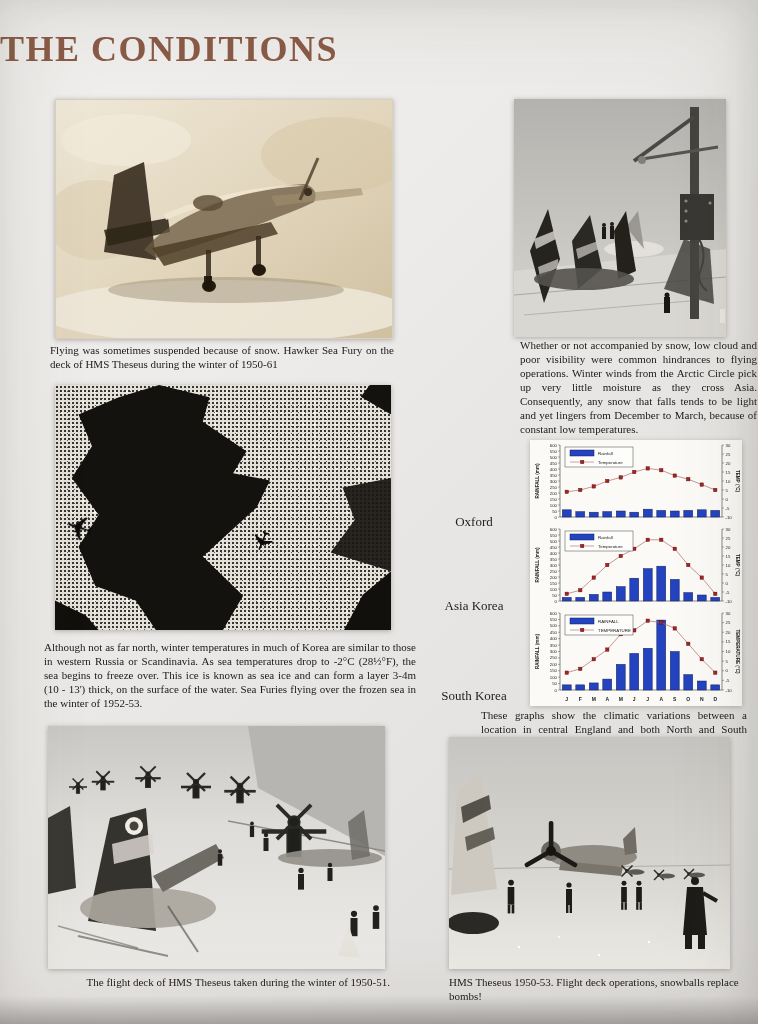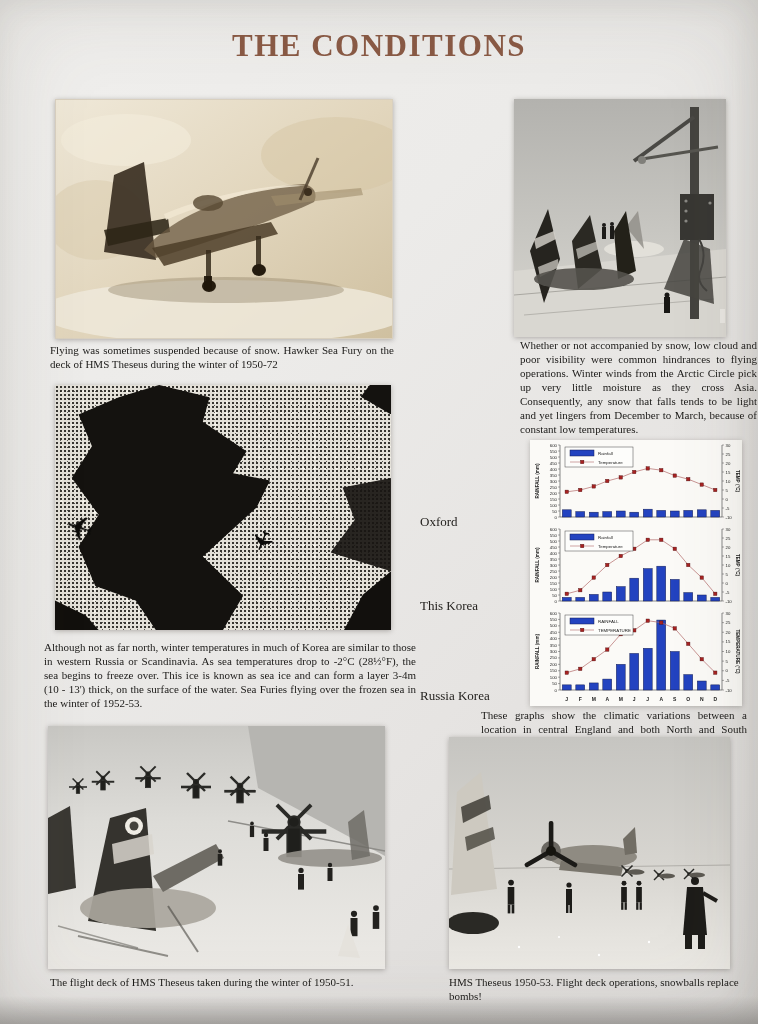--- a/index.html
+++ b/index.html
@@ -6,33 +6,33 @@
   .board{
     position:relative;width:758px;height:1024px;overflow:hidden;
     background:linear-gradient(135deg,#f0efed 0%,#ecebe9 35%,#e6e4e2 65%,#dcdad8 100%);
     font-family:"Liberation Serif",serif;
   }
   .vignette{position:absolute;inset:0;pointer-events:none;
     box-shadow:inset 0 0 90px rgba(90,80,70,.16), inset -8px 0 30px rgba(80,75,70,.10);}
   .bottom-shade{position:absolute;left:0;bottom:0;width:100%;height:28px;pointer-events:none;
     background:linear-gradient(to bottom,rgba(110,108,105,0),rgba(105,102,99,.45));}
   .page-title{
-    position:absolute;top:28px;left:0;width:100%;margin:0;text-align:center;
-    font-family:"Liberation Serif",serif;font-weight:bold;font-size:31px;
+    position:absolute;top:28px;left:0;width:100%;margin:0;text-align:left;
+    font-family:"Liberation Serif",serif;font-weight:bold;font-size:36px;
     letter-spacing:1.5px;color:#8a5a45;
   }
   .caption{
     position:absolute;font:11px/1.27 "Liberation Serif",serif;color:#1b1a18;
     text-align:justify;
   }
   .cap-tl{left:50px;top:344px;width:344px;}
   .cap-tr{left:520px;top:339px;width:237px;}
   .cap-ml{left:44px;top:641px;width:372px;font-family:Liberation Serif, serif;}
   .cap-charts{left:481px;top:709px;width:266px;}
-  .cap-bl{left:50px;top:976px;width:340px;text-align:left;}
+  .cap-bl{left:50px;top:976px;width:340px;text-align:right;}
   .cap-br{left:449px;top:976px;width:300px;text-align:left;}
   .photo{position:absolute;overflow:hidden;box-shadow:0 1px 5px rgba(60,55,50,.35);background:#ddd;}
   .photo-tl{left:55px;top:99px;width:336px;height:238px;border:1px solid #d9d0bf;}
   .photo-tr{left:514px;top:99px;width:212px;height:238px;}
   .photo-ml{left:55px;top:385px;width:336px;height:245px;
     background-color:#e3e0d8;
     background-image:
       radial-gradient(rgba(22,20,16,.85) .7px, transparent 1.1px),
       radial-gradient(rgba(22,20,16,.65) .6px, transparent 1px),
       radial-gradient(rgba(248,245,238,.9) 1px, transparent 1.5px);
@@ -51,21 +51,21 @@
   .ice-dark-tr{position:absolute;left:91%;top:0;width:9%;height:12%;background:#14120f;
     clip-path:polygon(30% 0,100% 0,100% 100%,0 40%);}
   .ice-plane{position:absolute;color:#0c0b09;line-height:1;}
   .ice-plane.main{left:58%;top:58%;font-size:27px;transform:rotate(112deg);}
   .ice-plane.left{left:3%;top:52%;font-size:34px;transform:rotate(18deg) scaleX(-1);filter:blur(.6px);}
   .charts-panel{position:absolute;left:530px;top:440px;width:212px;height:266px;
     background:#fbfaf7;box-shadow:0 1px 5px rgba(60,55,50,.3);}
   .charts-panel text{font-family:"Liberation Sans",sans-serif;}
   .chart{width:212px;height:84px;}
   .chart.last{height:98px;}
-  .loc-label{position:absolute;left:420px;width:108px;text-align:left;
+  .loc-label{position:absolute;left:420px;width:108px;text-align:center;
     font:13px "Liberation Serif",serif;color:#24221f;}
 </style>
 </head>
 <body>
 
 <div class="board">
 
   <h1 class="page-title">THE CONDITIONS</h1>
 
   <div class="photo photo-tl">
@@ -92,21 +92,21 @@
       <polygon points="215,96 305,88 307,95 220,106" fill="#a08d6d" opacity=".6"></polygon>
       <line x1="262" y1="58" x2="244" y2="100" stroke="#4a3c2a" stroke-width="3" opacity=".8"></line>
       <circle cx="252" cy="92" r="4" fill="#3c2f1e"></circle>
       <rect x="150" y="150" width="5" height="34" fill="#352a1a" opacity=".85"></rect>
       <rect x="200" y="136" width="5" height="32" fill="#352a1a" opacity=".85"></rect>
       <ellipse cx="153" cy="186" rx="7" ry="6" fill="#241b0e"></ellipse>
       <ellipse cx="203" cy="170" rx="7" ry="6" fill="#241b0e"></ellipse>
       <rect x="148" y="176" width="8" height="14" fill="#1e1509" opacity=".9"></rect>
     </svg>
   </div>
-  <div class="caption cap-tl">Flying was sometimes suspended because of snow.  Hawker Sea Fury on the deck of HMS Theseus during the winter of 1950-72</div>
+  <div class="caption cap-tl">Flying was sometimes suspended because of snow.  Hawker Sea Fury on the deck of HMS Theseus during the winter of 1950-61</div>
 
   <div class="photo photo-tr">
     <svg viewBox="0 0 212 238" width="212" height="238">
       <defs>
         <linearGradient id="p2fog" x1="0" y1="0" x2="0" y2="1">
           <stop offset="0" stop-color="#b3b2ae"></stop>
             <stop offset=".55" stop-color="#c7c6c1"></stop>
             <stop offset="1" stop-color="#d8d6d0"></stop>
         </linearGradient>
       </defs>
@@ -404,22 +404,22 @@
           <text x="185.25" y="93" text-anchor="middle" font-size="5" font-weight="bold" fill="#222">D</text>
           <rect x="35" y="7" width="68" height="20" fill="#fdfdfb" stroke="#444" stroke-width="0.5"></rect>
           <rect x="40" y="10" width="24" height="6" fill="#2343c0" stroke="#141f55" stroke-width="0.5"></rect>
           <text x="68" y="15" font-size="4.4" fill="#222">RAINFALL</text>
           <line x1="40" y1="22" x2="64" y2="22" stroke="#b36a6a" stroke-width="0.6"></line>
           <rect x="50.5" y="20.3" width="3.4" height="3.4" fill="#a82222" stroke="#4d0d0d" stroke-width="0.4"></rect>
           <text x="68" y="24" font-size="4.4" fill="#222">TEMPERATURE</text>
         </svg></div>
   </div>
   <div class="loc-label" style="top:514px">Oxford</div>
-  <div class="loc-label" style="top:598px">This Korea</div>
-  <div class="loc-label" style="top:688px">Russia Korea</div>
+  <div class="loc-label" style="top:598px">Asia Korea</div>
+  <div class="loc-label" style="top:688px">South Korea</div>
   <div class="caption cap-charts">These graphs show the climatic variations between a location in central England and both North and South Korea.</div>
 
   <div class="photo photo-bl">
     <svg viewBox="0 0 337 243" width="337" height="243">
       <defs>
         <linearGradient id="p4snow" x1="0" y1="0" x2="0" y2="1">
           <stop offset="0" stop-color="#c9c8c4"></stop>
             <stop offset=".4" stop-color="#dddcd8"></stop>
             <stop offset="1" stop-color="#eceae6"></stop>
         </linearGradient>

